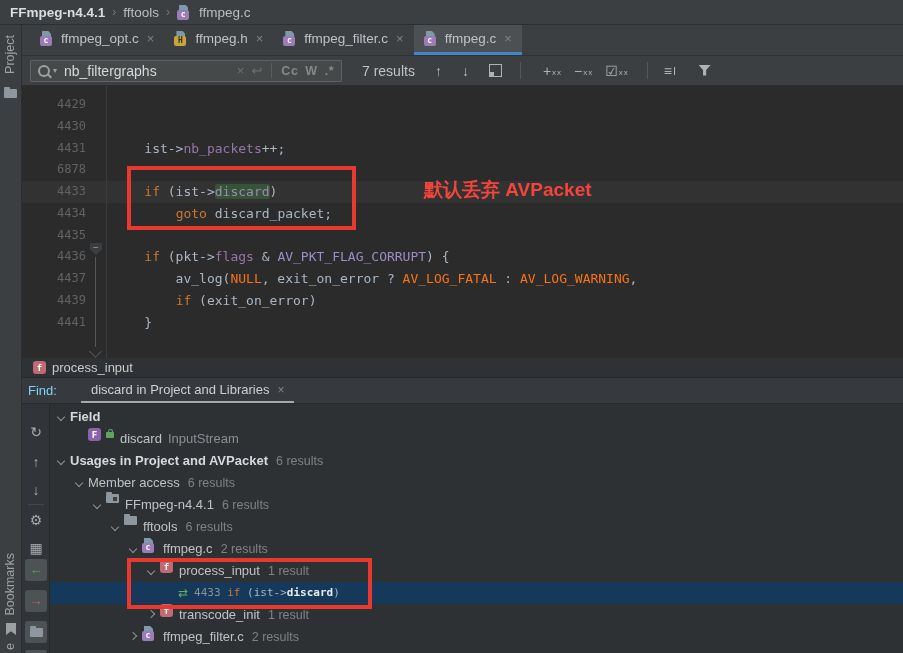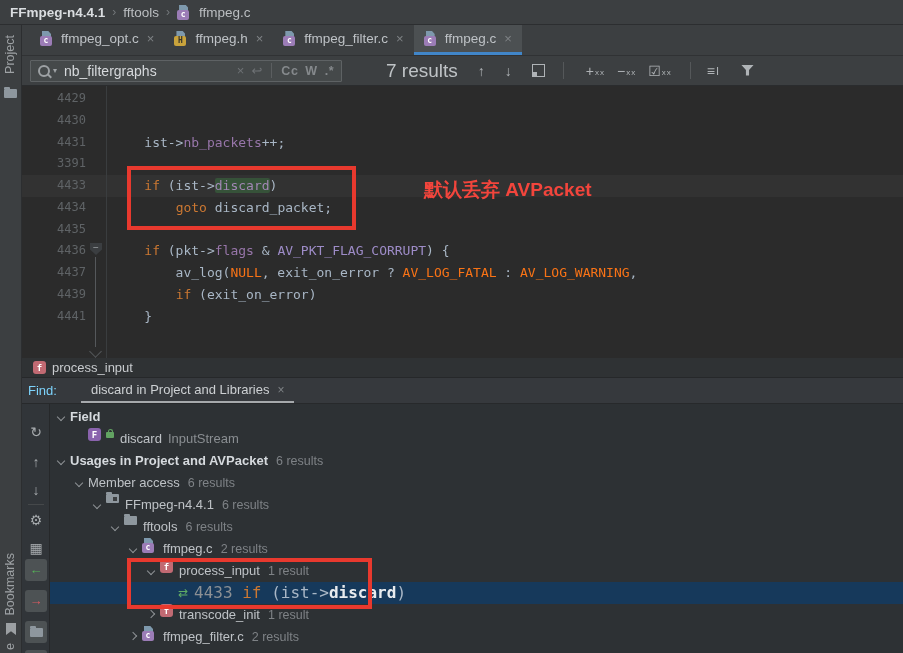--- a/index.html
+++ b/index.html
@@ -42,35 +42,35 @@
              border-bottom:1px solid #2A2C2E;box-sizing:border-box;display:flex;align-items:center}
   .sfield{margin-left:8px;width:312px;height:22px;background:#45494A;border:1px solid #5E6264;border-radius:1px;
           display:flex;align-items:center;padding:0 7px;box-sizing:border-box;gap:7px}
   .mag{width:8px;height:8px;border:2px solid #9DA1A4;border-radius:50%;position:relative;flex:0 0 auto}
   .mag:after{content:"";position:absolute;width:5px;height:2px;background:#9DA1A4;transform:rotate(45deg);right:-4px;bottom:-2px}
   .magdrop{color:#9DA1A4;font-size:8px;margin-left:-4px}
   .query{color:#D6D9DC;font-size:14px;flex:1 1 auto}
   .dim{color:#6E7275;font-size:13px}
   .vdiv{width:1px;height:15px;background:#5B5E60;margin:0 2px}
   .tog{color:#85898C;font-size:12.5px;font-weight:bold;letter-spacing:.5px}
-  .rescount{margin-left:44px;color:#BFC3C6;font-size:19px}
+  .rescount{margin-left:20px;color:#BFC3C6;font-size:14px}
   .sbi{color:#AFB3B6;font-size:14px;margin-left:20px}
   .selall{width:11px;height:11px;border:1px solid #AFB3B6;position:relative;margin-left:20px;flex:0 0 auto}
   .selall:after{content:"";position:absolute;left:-1px;bottom:-1px;width:5px;height:5px;background:#AFB3B6}
   .vdiv2{width:1px;height:17px;background:#55585A;margin:0 10px 0 18px}
   .occ{display:inline-flex;align-items:flex-end;color:#AFB3B6;margin-left:12px}
   .occ i{font-style:normal;font-size:14px;line-height:12px}
   .occ b{font-weight:normal;font-size:8px;letter-spacing:1px;margin-left:1px}
   .linesI{display:inline-flex;align-items:center;color:#AFB3B6;margin-left:6px}
   .linesI i{font-style:normal;font-size:14px}
   .linesI b{font-weight:normal;font-size:11px;margin-left:1px}
   .funnel{width:13px;height:12px;background:#AFB3B6;margin-left:22px;
           clip-path:polygon(0 0,100% 0,62% 46%,62% 92%,38% 92%,38% 46%);flex:0 0 auto}
   
-  .editor{position:absolute;left:22px;top:86px;width:881px;height:272px;background:#2B2B2B;overflow:hidden;padding-top:2px;box-sizing:border-box}
+  .editor{position:absolute;left:22px;top:86px;width:881px;height:272px;background:#2B2B2B;overflow:hidden;padding-top:8px;box-sizing:border-box}
   .gutterline{position:absolute;left:84px;top:0;width:1px;height:272px;background:#3A3D3F}
   .cl{display:flex;height:21.75px;line-height:21.75px;font-family:"DejaVu Sans Mono",monospace;font-size:13px;white-space:pre}
   .cl.cur{background:#323232}
   .ln{width:84px;box-sizing:border-box;text-align:right;padding-right:20px;color:#5F6366;font-size:12px;flex:0 0 auto}
   .ct{padding-left:7px}
   .t-p{color:#A9B7C6}.t-k{color:#CC7832}.t-f{color:#9876AA}
   .t-fh{color:#A287B5;background:#365239;border-radius:2px}
   .t-m{color:#9E8CC8}.t-c{color:#f97316}.t-s{color:#6A8759}.t-e{color:#CC7832}.t-n{color:#6897BB}
   .foldmark{position:absolute;left:68px;top:157px;width:12px;height:12px;background:#3B3E41;color:#9DA1A4;
             font-size:10px;line-height:9px;text-align:center;
@@ -114,21 +114,21 @@
   .chev.open:after{transform:rotate(45deg)}
   .chev.closed:after{transform:rotate(-45deg);top:7px}
   .ticon{margin-right:6px;display:inline-flex;align-items:center;gap:3px}
   .tlabel{color:#BEC2C6}
   .tbold{font-weight:bold;color:#D6DADE}
   .tcount{margin-left:8px;color:#7E8286;font-size:12.5px}
   .tmeta{margin-left:6px;color:#8A8E92}
   .lockico{display:inline-block;width:8px;height:6px;background:#62A362;border-radius:1px;position:relative;margin-left:2px}
   .lockico:before{content:"";position:absolute;top:-3px;left:1.5px;width:3px;height:3px;border:1.5px solid #62A362;border-bottom:none;border-radius:3px 3px 0 0}
   .usageic{color:#5FAD65;font-size:12px}
-  .code{font-family:"DejaVu Sans Mono",monospace;font-size:16px}
+  .code{font-family:"DejaVu Sans Mono",monospace;font-size:11px}
   .t-ln{color:#8C9094}.t-b{color:#E8EBEE;font-weight:bold}
 </style>
 </head>
 <body>
 
 <div id="app">
 
   <div class="titlebar">
     <span class="bc-proj">FFmpeg-n4.4.1</span>
     <span class="bc-sep">›</span>
@@ -220,21 +220,21 @@
       </span>
     <span class="funnel"></span>
   </div>
 
   <div class="editor">
     <div class="gutterline"></div>
     <div>
         <div class="cl"><span class="ln">4429</span><span class="ct"></span></div>
         <div class="cl"><span class="ln">4430</span></div>
         <div class="cl"><span class="ln">4431</span><span class="ct"><span class="t-p">    ist-&gt;</span><span class="t-f">nb_packets</span><span class="t-p">++;</span></span></div>
-        <div class="cl"><span class="ln">3391</span><span class="ct"></span></div>
+        <div class="cl"><span class="ln">6878</span><span class="ct"></span></div>
         <div class="cl cur"><span class="ln">4433</span><span class="ct"><span class="t-p">    </span><span class="t-k">if</span><span class="t-p"> (ist-&gt;</span><span class="t-fh">discard</span><span class="t-p">)</span></span></div>
         <div class="cl"><span class="ln">4434</span><span class="ct"><span class="t-p">        </span><span class="t-k">goto</span><span class="t-p"> discard_packet;</span></span></div>
         <div class="cl"><span class="ln">4435</span><span class="ct"></span></div>
         <div class="cl"><span class="ln">4436</span><span class="ct"><span class="t-p">    </span><span class="t-k">if</span><span class="t-p"> (pkt-&gt;</span><span class="t-f">flags</span><span class="t-p"> &amp; </span><span class="t-m">AV_PKT_FLAG_CORRUPT</span><span class="t-p">) {</span></span></div>
         <div class="cl"><span class="ln">4437</span><span class="ct"><span class="t-p">        av_log(</span><span class="t-c">NULL</span><span class="t-p">, exit_on_error ? </span><span class="t-c">AV_LOG_FATAL</span><span class="t-p"> : </span><span class="t-c">AV_LOG_WARNING</span><span class="t-p">,</span></span></div>
         <div class="cl"><span class="ln">4439</span><span class="ct"><span class="t-p">        </span><span class="t-k">if</span><span class="t-p"> (exit_on_error)</span></span></div>
         <div class="cl"><span class="ln">4441</span><span class="ct"><span class="t-p">    }</span></span></div>
       </div>
     <div class="foldmark">−</div>
     <div class="foldline"></div>

